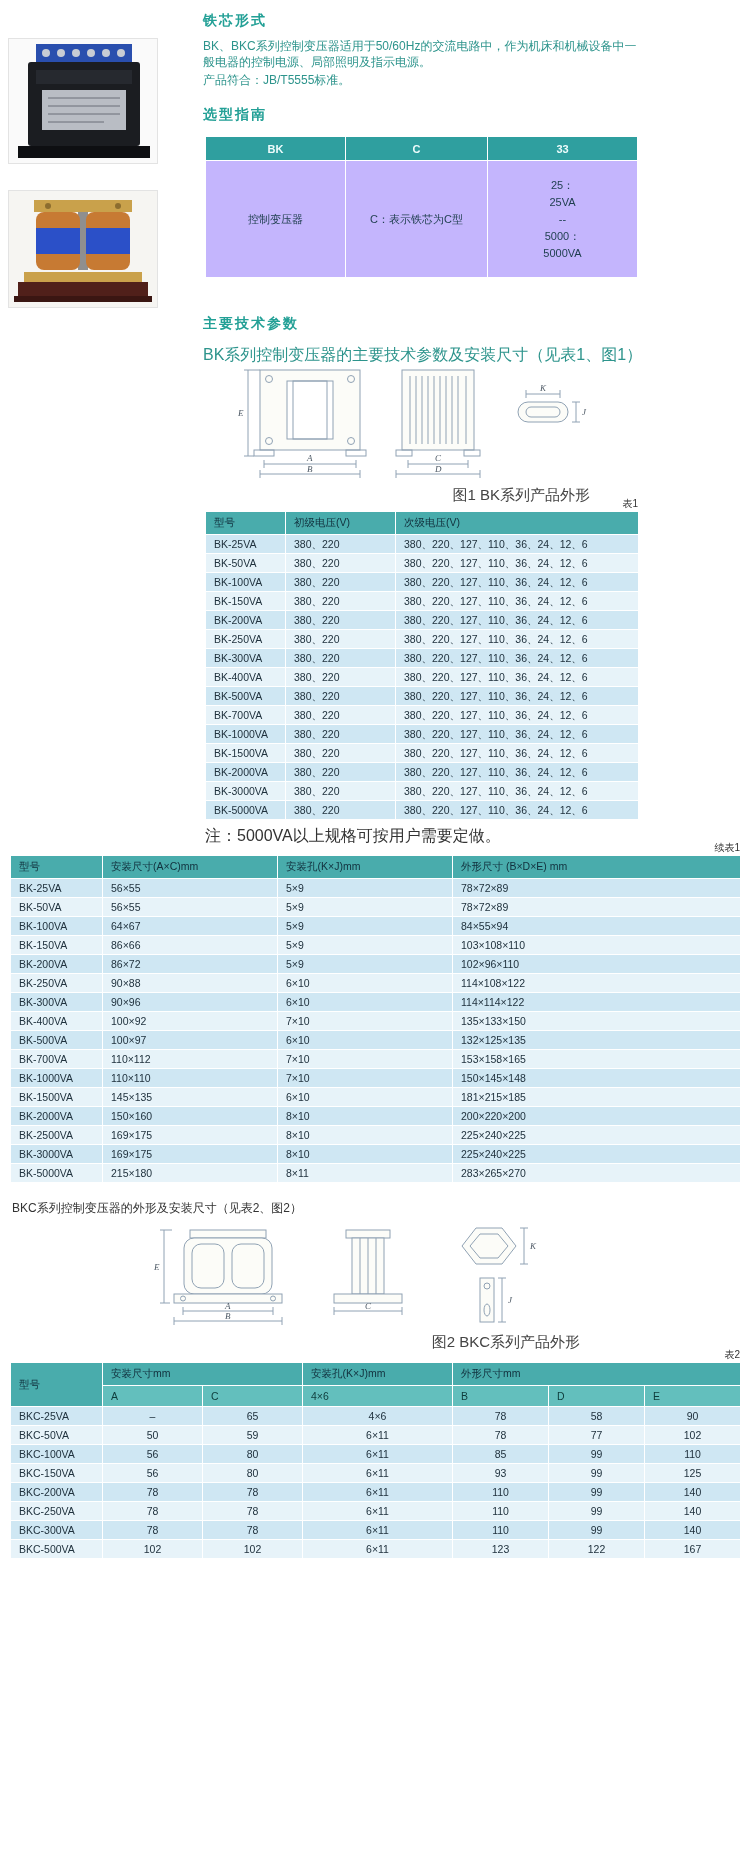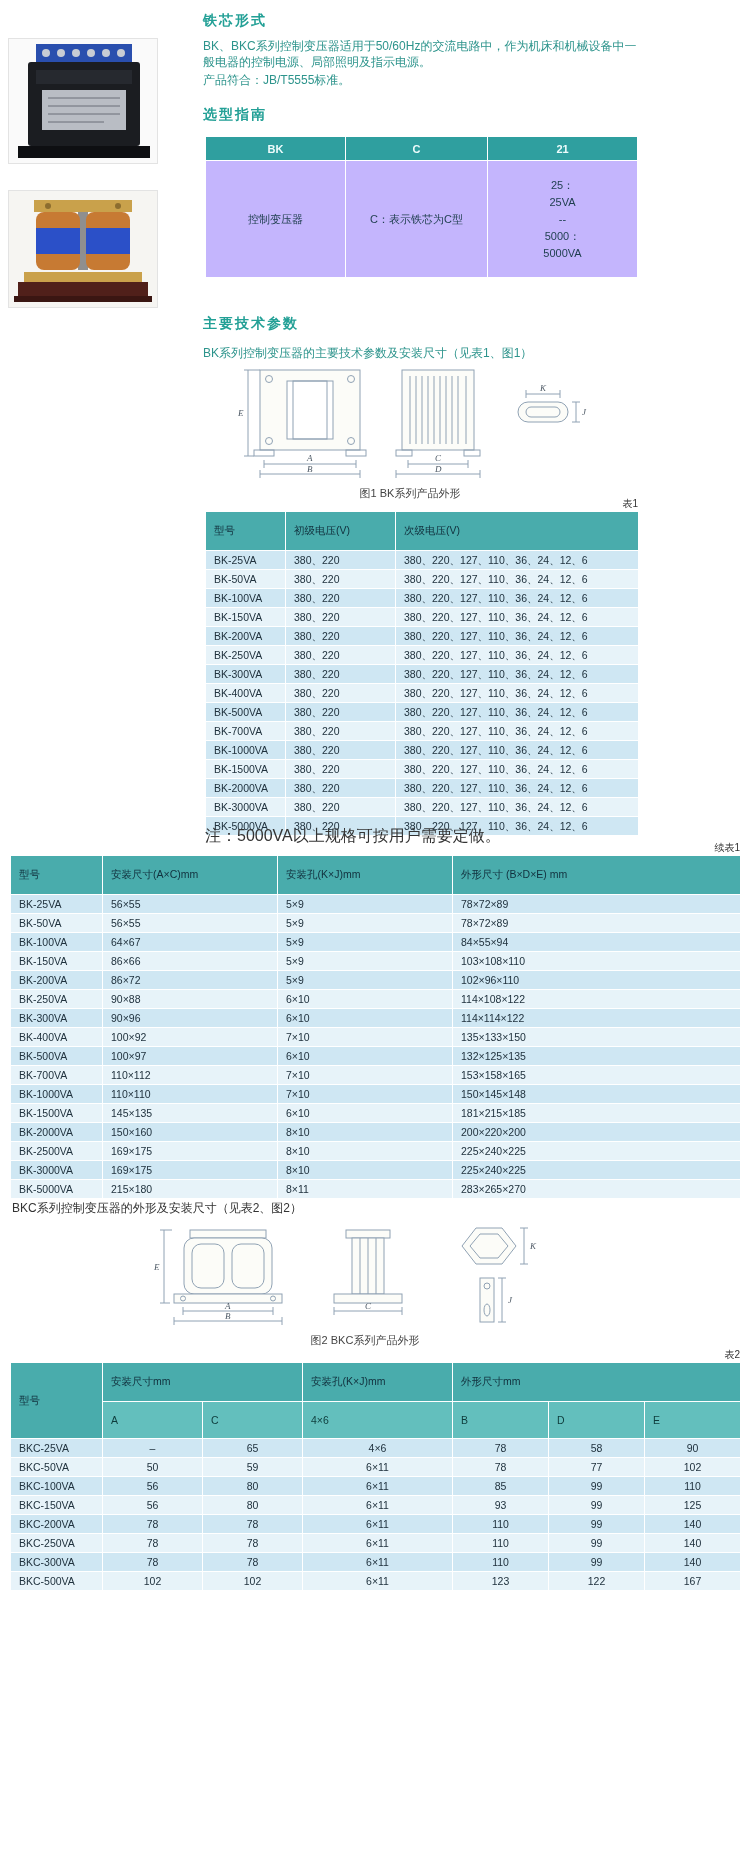--- a/index.html
+++ b/index.html
@@ -2,39 +2,39 @@
 <html><head>
 <meta charset="utf-8">
 <style>
   html,body{margin:0;padding:0;background:#fff;}
   .page{position:relative;width:750px;height:1866px;background:#ffffff;overflow:hidden;
         font-family:"Liberation Sans","DejaVu Sans",sans-serif;color:#333;}
   .abs{position:absolute;}
   .sec-heading{font-size:14px;font-weight:bold;color:#23a096;letter-spacing:2px;}
   .para{font-size:12px;line-height:16px;color:#2d948c;}
   .para p{margin:0 0 2px 0;}
-  .intro{font-size:12px;color:#2d948c;}
+  .intro{font-size:16px;color:#2d948c;}
   .intro-dark{font-size:12px;color:#333;}
   .note{font-size:16px;color:#333;}
-  .caption{font-size:11px;color:#444;text-align:center;}
+  .caption{font-size:15px;color:#444;text-align:right;}
   .tbl-label{font-size:10px;color:#333;text-align:right;}
 
   table{border-collapse:collapse;table-layout:fixed;position:absolute;}
   th,td{border:1px solid #ffffff;overflow:hidden;}
 
   
   .sel th,.sel td{text-align:center;font-size:11px;padding:0 4px;}
   .sel tr.h1 th{background:#2f9f9f;color:#eefcfc;height:23px;font-weight:bold;}
   .sel tr.h2 th{background:#63bfbd;color:#0e3c3c;height:23px;font-weight:normal;}
   .sel tr.bd td{background:#c4b5fd;color:#1d3d4d;height:116px;vertical-align:middle;
                 white-space:pre-line;line-height:17px;}
 
   
   .dt thead th{background:#49acac;color:#11303d;font-size:10.5px;font-weight:normal;
-               text-align:left;padding:12px 8px;}
+               text-align:left;padding:4px 8px;}
   .dt tbody td{font-size:10.5px;line-height:12px;padding:3px 8px;color:#20323e;text-align:left;}
   .dt tbody tr:nth-child(odd) td{background:#cfe7f3;}
   .dt tbody tr:nth-child(even) td{background:#e7f3f9;}
 
   
   .t2 thead th{text-align:left;}
   .t2 thead tr.main th:first-child{text-align:left;vertical-align:middle;}
   .t2 thead tr.sub th{background:#63bfbd;color:#0e3c3c;}
   .t2 tbody td{text-align:center;}
   .t2 tbody td:first-child{text-align:left;}
@@ -102,21 +102,21 @@
   <table class="sel" style="left:205px;top:136px;width:432px;">
     <colgroup>
         <col style="width:140px">
         <col style="width:142px">
         <col style="width:150px">
       </colgroup>
     <tbody>
         <tr class="h1">
           <th>BK</th>
           <th>C</th>
-          <th>21</th>
+          <th>33</th>
         </tr>
     <tr class="bd">
           <td>控制变压器</td>
           <td>C：表示铁芯为C型</td>
           <td>25：
 25VA
 --
 5000：
 5000VA</td>
         </tr>

